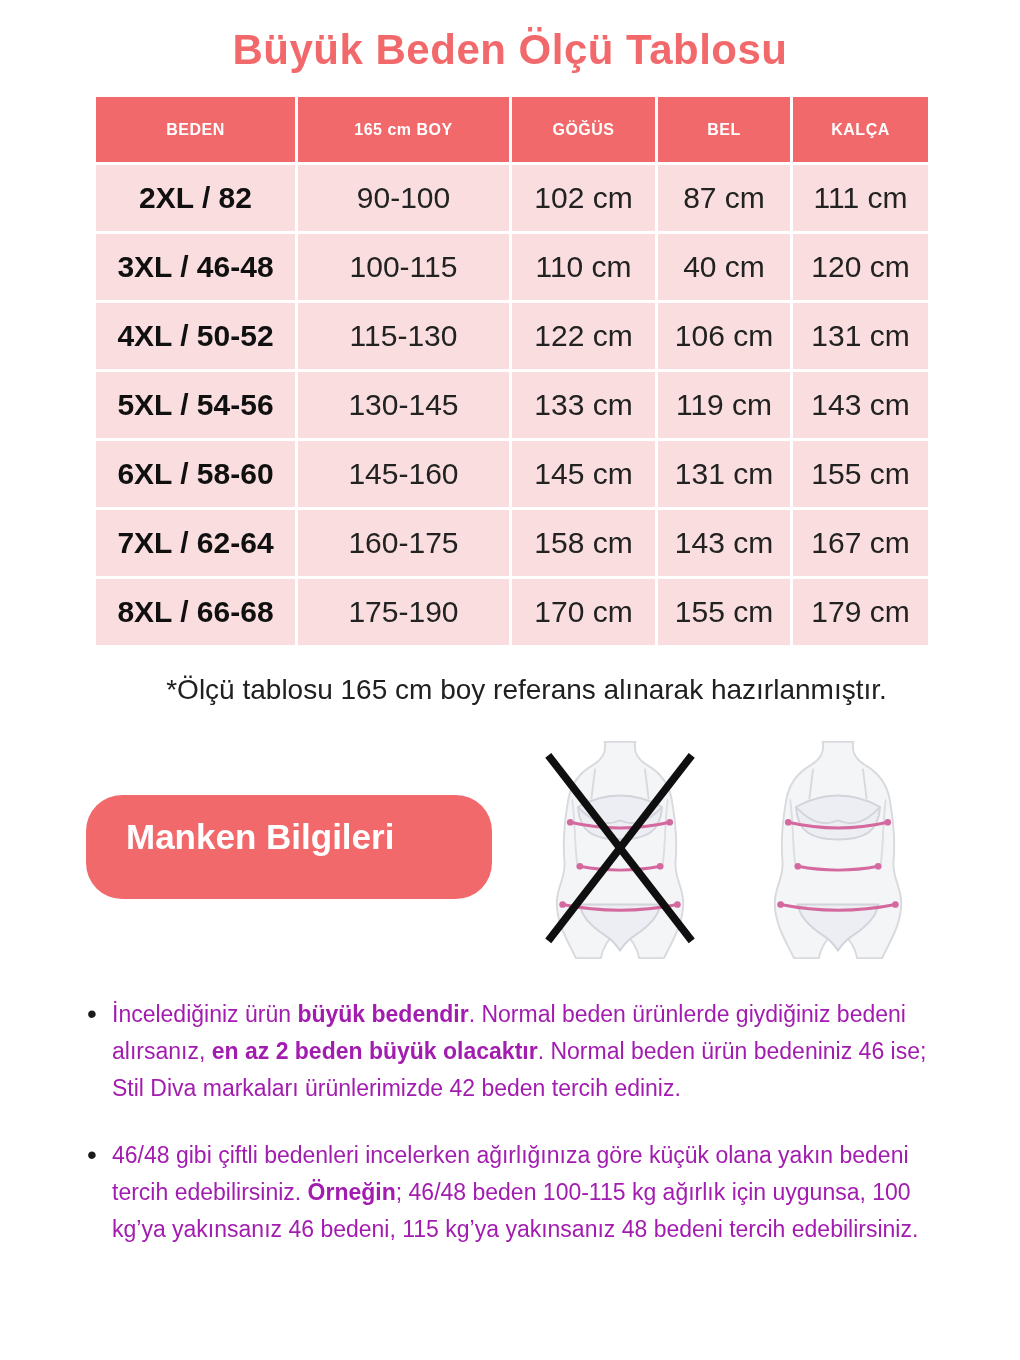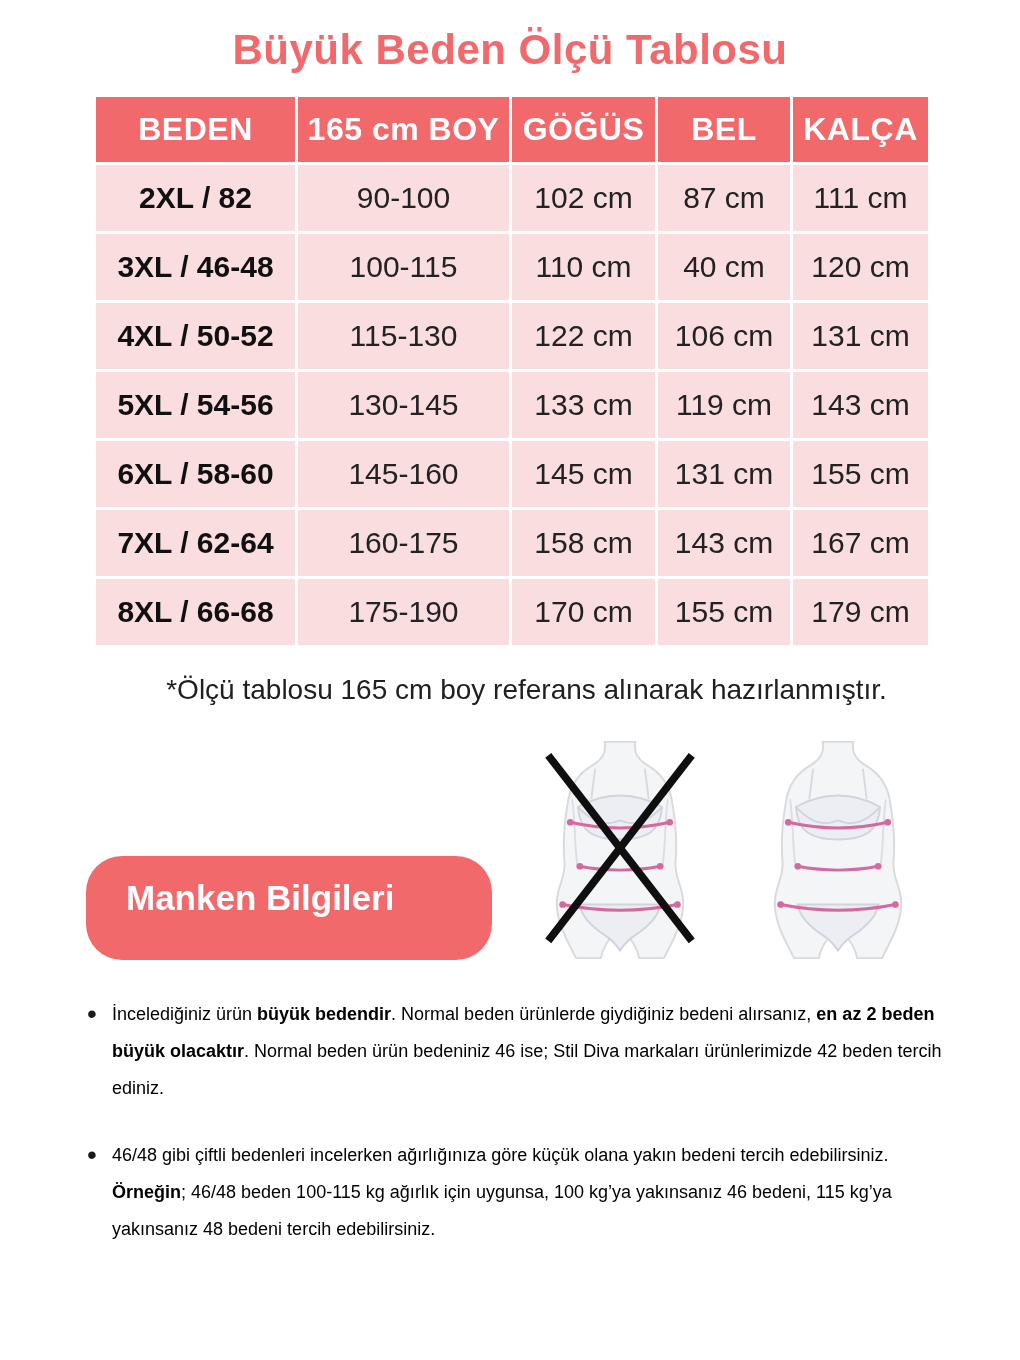--- a/index.html
+++ b/index.html
@@ -24,51 +24,51 @@
   }
 
   table.size-table{
     border-collapse:collapse;table-layout:fixed;
     margin:20px 0 0 93px;width:835px;
   }
   .size-table thead tr{height:68px;}
   .size-table tbody tr{height:69px;}
   .size-table th{
     background:var(--accent);color:#fff;
-    font-size:32px;font-weight:700;letter-spacing:.5px;
+    font-size:16px;font-weight:700;letter-spacing:.5px;
     border:3px solid #fff;text-align:center;
   }
   .size-table td{
     background:var(--cell-bg);color:#222;
     font-size:30px;text-align:center;border:3px solid #fff;
   }
   .size-table td.size-col{font-weight:700;color:#101010;}
 
   .footnote{
     margin:26px 0 0;text-align:center;
     font-size:28px;color:#202020;padding-left:33px;
   }
 
-  .model-row{display:flex;align-items:flex-end;margin:28px 40px 0 86px;}
+  .model-row{display:flex;align-items:center;margin:28px 40px 0 86px;}
   .model-box{
     width:406px;background:var(--accent);color:#fff;
     border-radius:36px;padding:22px 36px 26px 40px;
   }
   .model-title{font-size:35px;font-weight:700;margin:0 0 16px;}
   .model-line{font-size:30px;line-height:44px;white-space:nowrap;}
   .model-line .label{font-weight:700;}
 
   .figures{display:flex;gap:58px;margin-left:48px;padding-top:6px;}
   .figure-wrap{position:relative;width:160px;height:220px;}
   .figure-wrap svg{display:block;width:160px;height:220px;}
 
   .notes{margin:36px 70px 0 85px;padding:0;list-style:none;}
   .note-item{
     position:relative;padding-left:27px;
-    font-size:18px;line-height:37px;color:#000000;
+    font-size:23px;line-height:37px;color:#a21caf;
   }
   .note-item::before{
     content:"\2022";position:absolute;left:2px;top:-1px;
     font-size:28px;color:#1b1b1b;
   }
   .note-item + .note-item{margin-top:30px;}
   .note-item .bold{font-weight:700;}
 </style>
 </head>
 <body>

